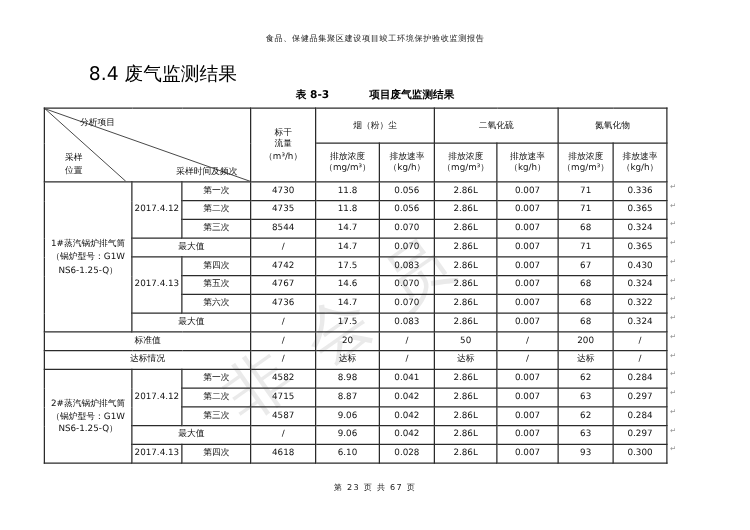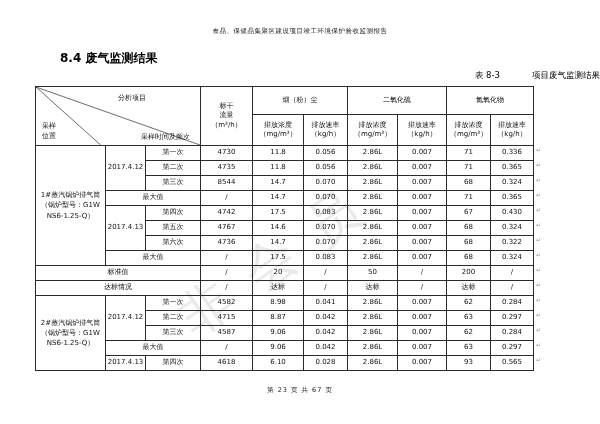--- a/index.html
+++ b/index.html
@@ -7,45 +7,45 @@
     width:600px;height:424px;background:#ffffff;position:relative;
     font-family:"DejaVu Sans","Liberation Sans",sans-serif;color:#111;
     overflow:hidden;
   }
   .page{position:absolute;inset:0;background:#fff}
   .doc-header{
     position:absolute;top:27px;left:0;right:0;text-align:center;
     font-size:6.5px;color:#222;letter-spacing:.5px;
   }
   .section-title{
-    position:absolute;top:50px;left:60px;font-size:12px;font-weight:bold;color:#000;
+    position:absolute;top:50px;left:71px;font-size:15px;font-weight:normal;color:#000;
   }
   .caption{
-    position:absolute;top:70px;left:0;right:0;text-align:right;
-    font-size:8.5px;font-weight:normal;color:#000;
+    position:absolute;top:70px;left:0;right:0;text-align:center;
+    font-size:8.5px;font-weight:bold;color:#000;
   }
   .cap-pre{margin-right:32px}
   table{
     position:absolute;left:35px;top:86px;width:498px;
     border-collapse:collapse;table-layout:fixed;background:transparent;
   }
   td,th{
     border:1px solid #2b2b2b;font-size:7px;font-weight:normal;
     text-align:center;vertical-align:middle;padding:0;line-height:1.3;
     position:relative;color:#111;
   }
   thead tr.grp{height:28px}
   thead tr.sub{height:31px}
   tbody tr{height:15px}
   .pre{white-space:pre-line}
   .loc{word-break:break-all;padding:0 3px;line-height:1.45}
   .corner{padding:0}
   .corner svg{position:absolute;left:0;top:0;width:100%;height:100%}
-  .c-top{position:absolute;top:7px;left:0;width:100%;text-align:center;padding-left:28px;box-sizing:border-box}
-  .c-left{position:absolute;left:6px;bottom:4px;white-space:pre-line;text-align:left;line-height:1.35}
+  .c-top{position:absolute;top:7px;left:0;width:100%;text-align:left;padding-left:28px;box-sizing:border-box}
+  .c-left{position:absolute;left:16px;bottom:4px;white-space:pre-line;text-align:left;line-height:1.35}
   .c-bottom{position:absolute;right:10px;bottom:3px}
   .pmark{
     position:absolute;right:-8px;top:1px;font-size:6px;color:#999;line-height:1;
   }
   .watermark{
     position:absolute;left:165px;top:295px;
     transform:rotate(-35deg);transform-origin:left top;
     font-size:52px;letter-spacing:26px;white-space:nowrap;
     color:rgba(125,125,125,0.16);pointer-events:none;
   }
@@ -264,20 +264,20 @@
         </tr>
         <tr>
           <td rowspan="1"><span>2017.4.13</span></td>
           <td><span>第四次</span></td>
           <td><span>4618</span></td>
           <td><span>6.10</span></td>
           <td><span>0.028</span></td>
           <td><span>2.86L</span></td>
           <td><span>0.007</span></td>
           <td><span>93</span></td>
-          <td><span>0.565</span><span class="pmark">↵</span></td>
+          <td><span>0.300</span><span class="pmark">↵</span></td>
         </tr>
       </tbody>
   </table>
 
   <div class="doc-footer">第 23 页 共 67 页</div>
 
 </div>
 
 </body></html>

